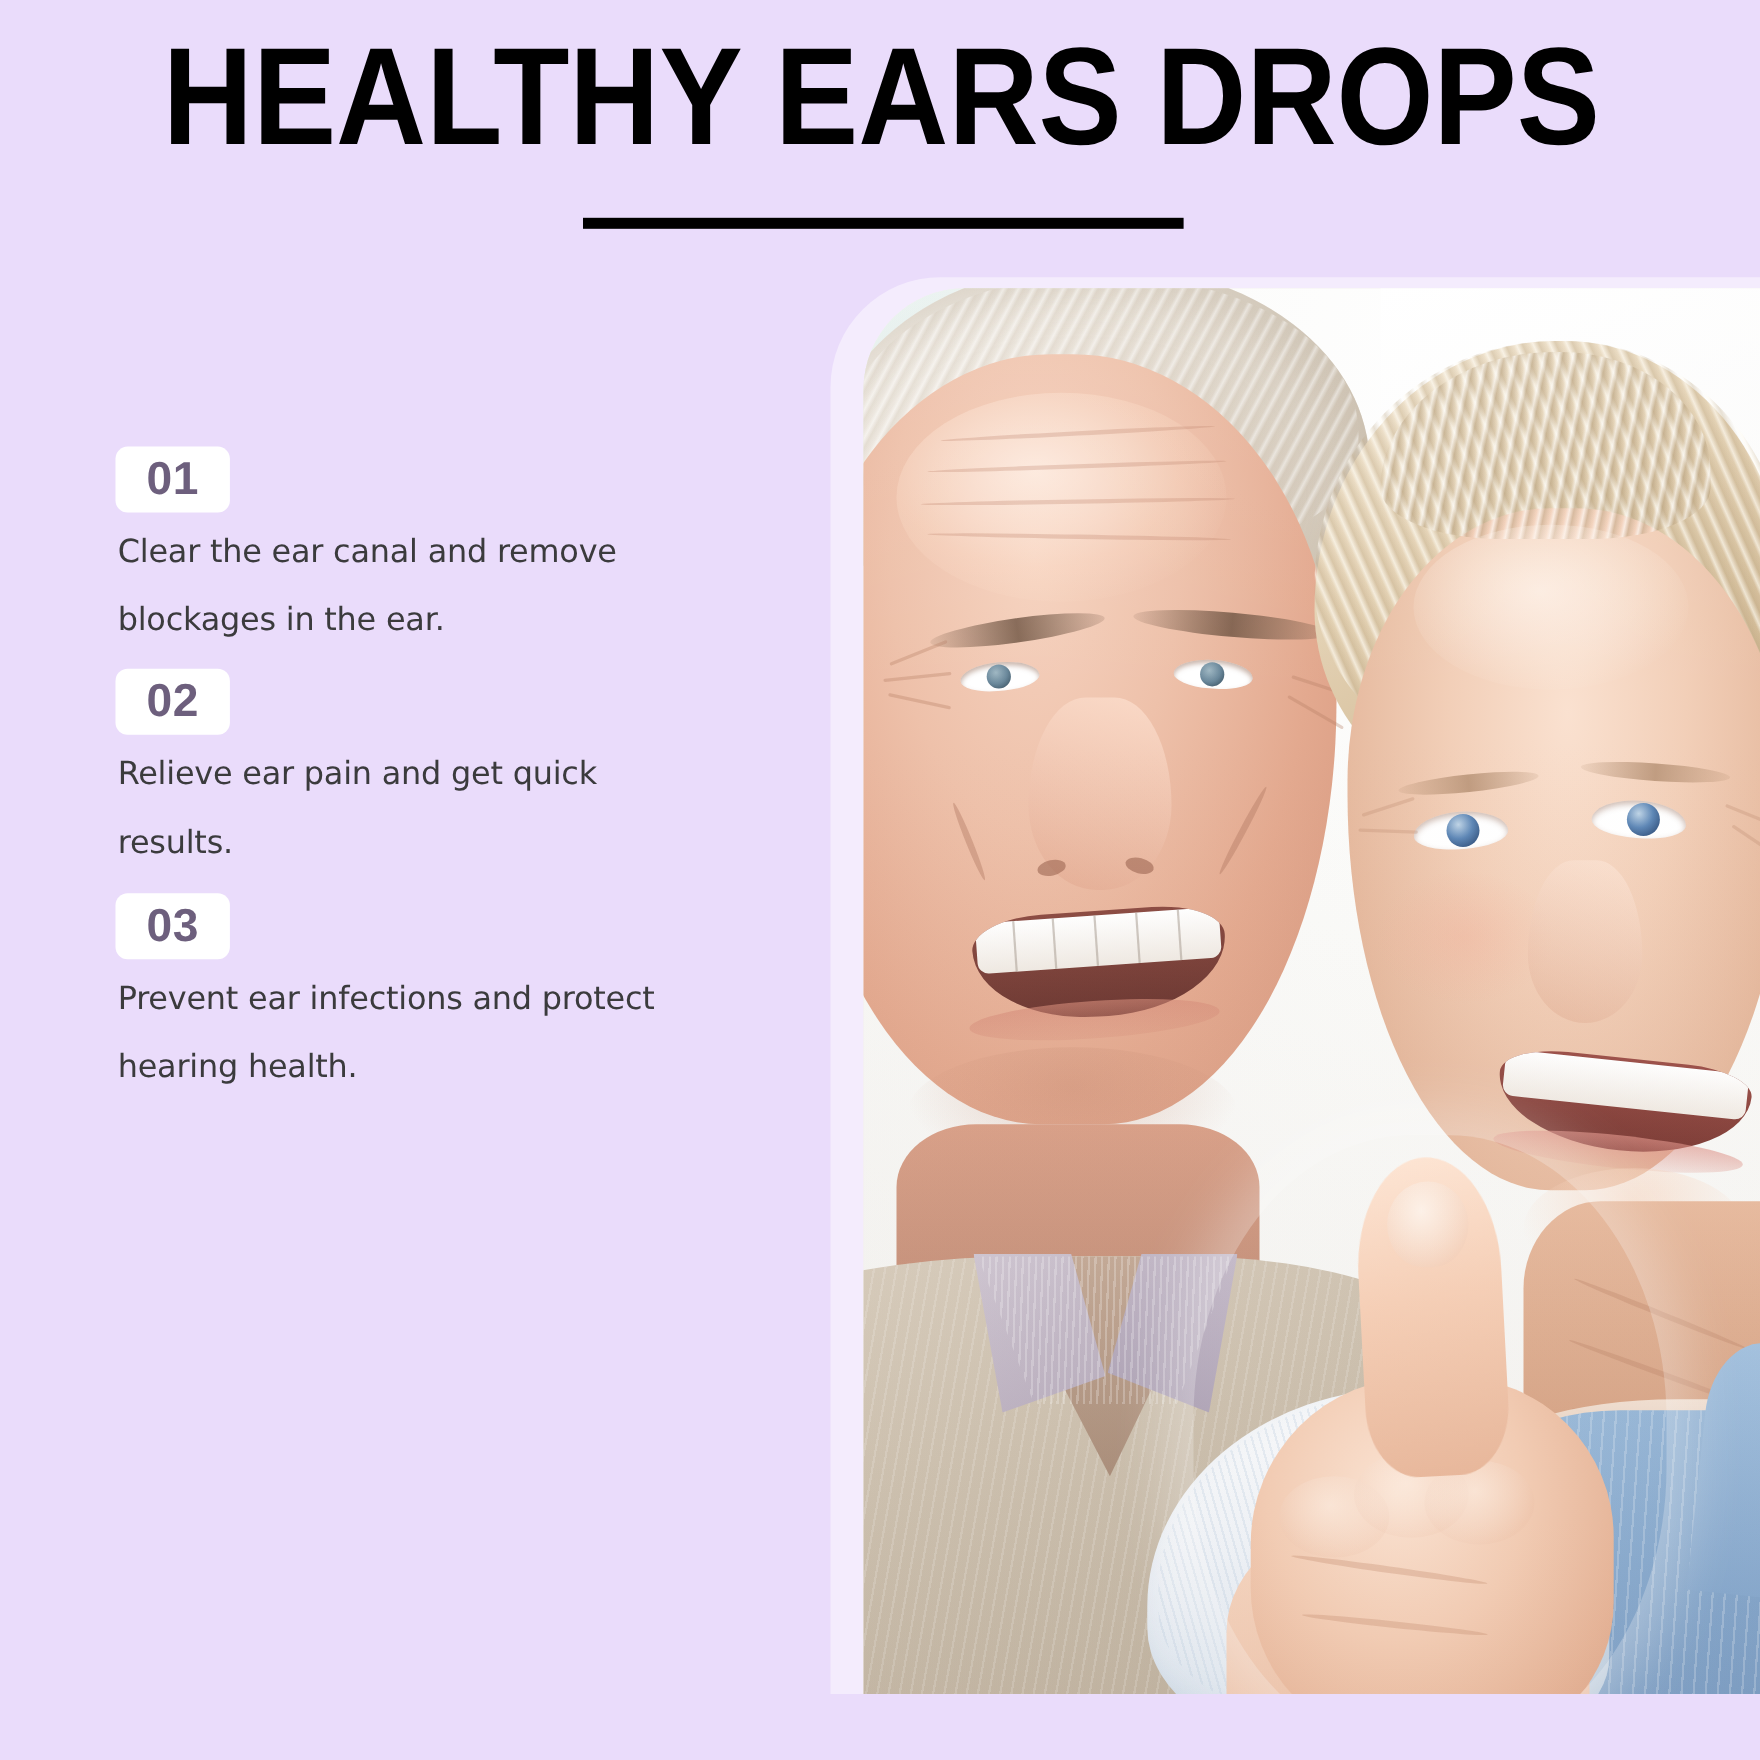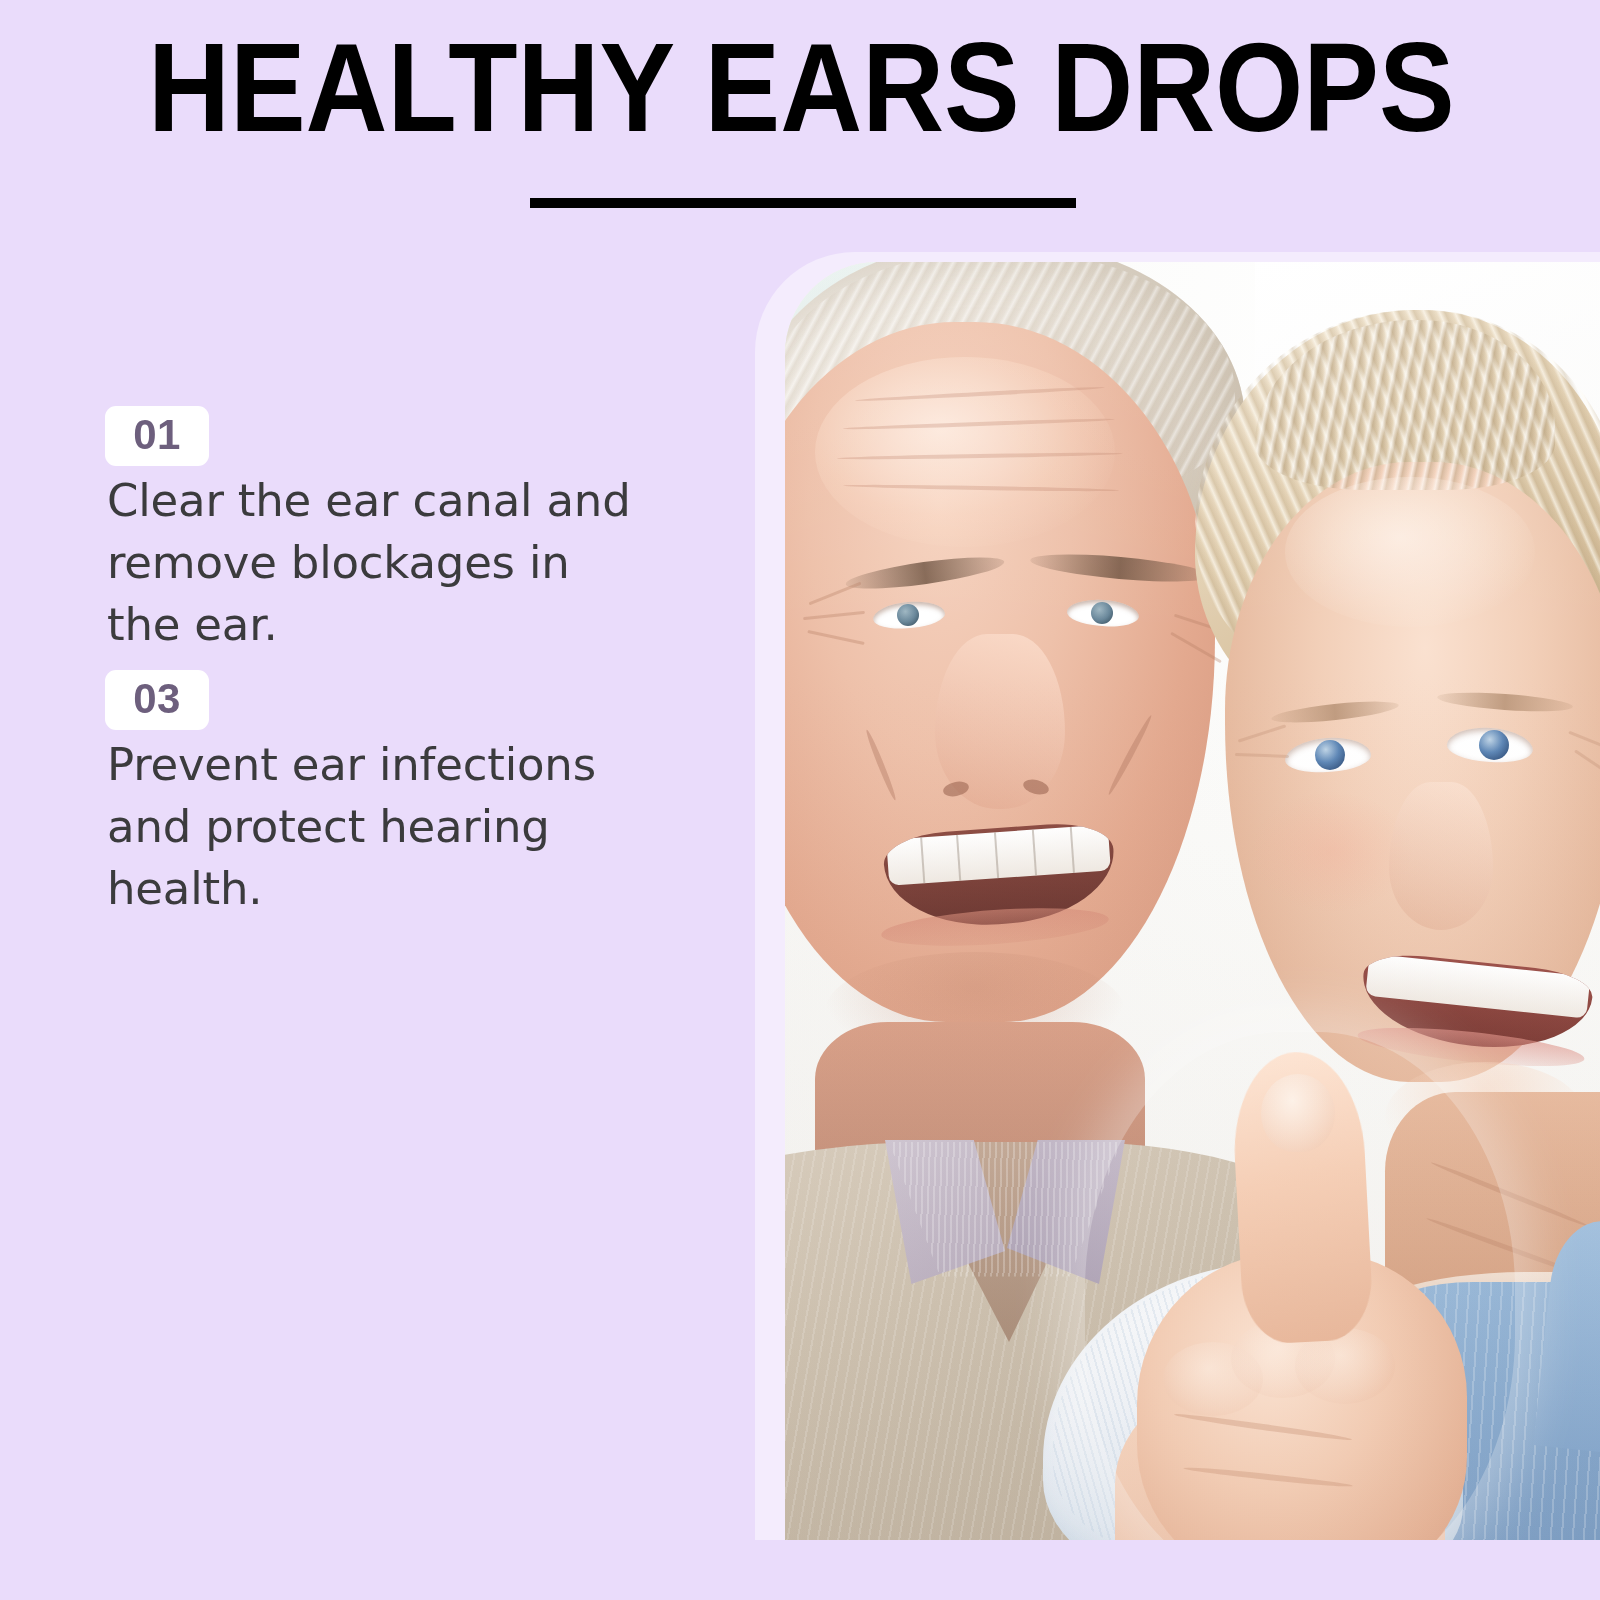--- a/index.html
+++ b/index.html
@@ -71,21 +71,21 @@
     color:#6D5F7D;
     letter-spacing:0.5px;
   }
 
   .feature-text {
     margin-left:2px;
     margin-top:4px;
     width:540px;
     font-family:"DejaVu Sans", sans-serif;
     font-weight:400;
-    font-size:45px;
+    font-size:29px;
     line-height:62px;
     color:#3B3B3D;
     letter-spacing:-0.2px;
   }
 
   .f1 { margin-bottom:14px; }
   .f2 { margin-bottom:16px; }
   .f3 { margin-bottom:14px; }
   .f4 { margin-bottom:0; }
 
@@ -451,20 +451,24 @@
     <div class="title-rule"></div>
   </div>
 
   <div class="features">
 
     <div class="feature f1">
       <div class="badge">01</div>
       <div class="feature-text">Clear the ear canal and remove blockages in the ear.</div>
     </div>
 
+    <div class="feature f2">
+      <div class="badge">02</div>
+      <div class="feature-text">Relieve ear pain and get quick results.</div>
+    </div>
 
     <div class="feature f3">
       <div class="badge">03</div>
       <div class="feature-text">Prevent ear infections and protect hearing health.</div>
     </div>
 
 
   </div>
 
   <div class="photo-backing"></div>

